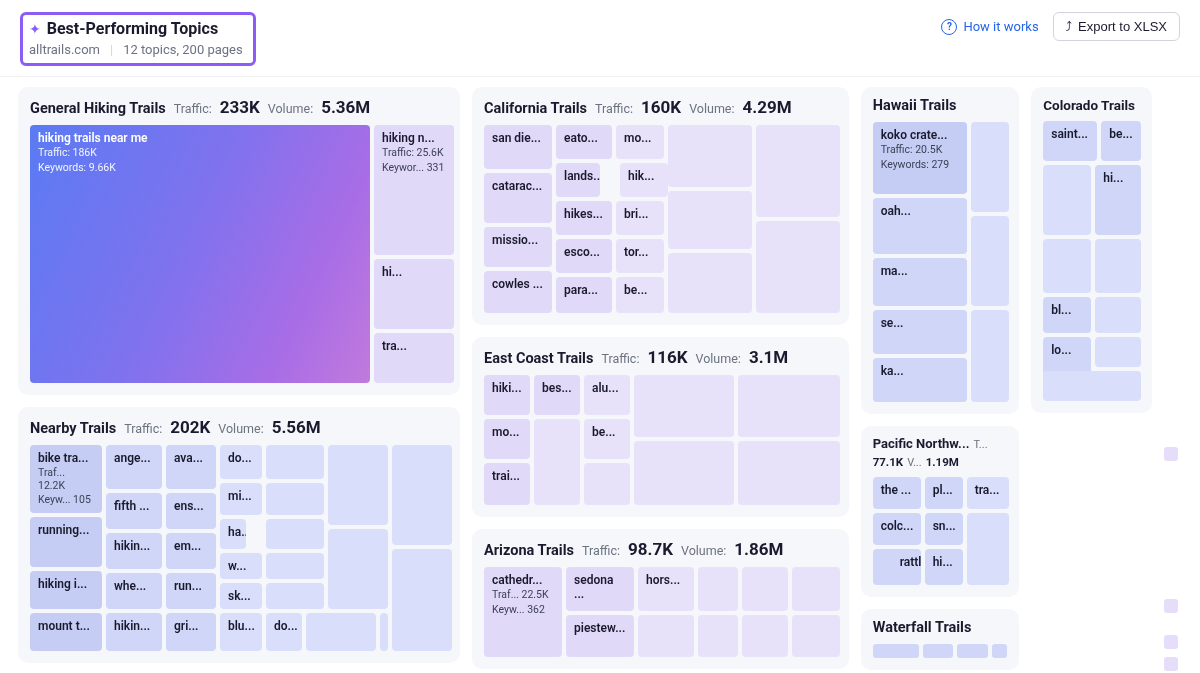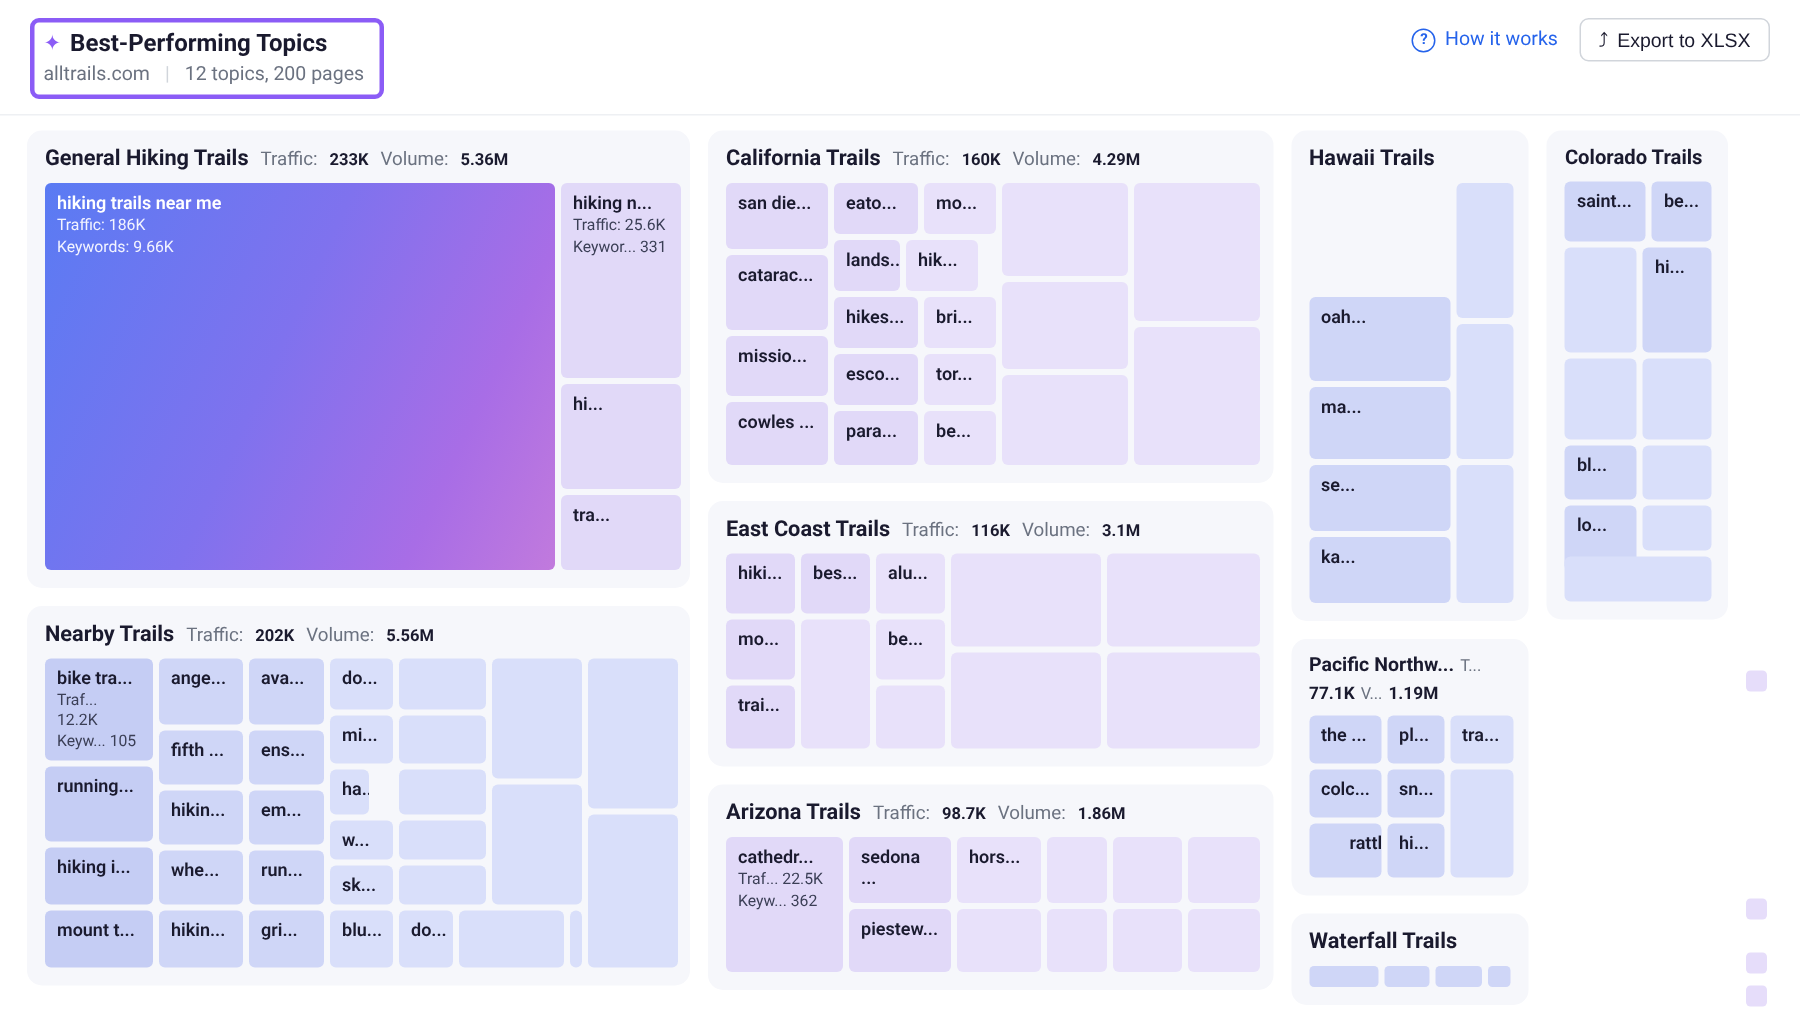--- a/index.html
+++ b/index.html
@@ -57,21 +57,21 @@
   .extra-tile { width: 14px; height: 14px; background:#e6ddfa; border-radius:3px; }
 
   .panel {
     background: #f6f7fb;
     border-radius: 10px;
     padding: 10px 12px 12px 12px;
   }
   .panel-head { display: flex; align-items: baseline; flex-wrap: wrap; gap: 8px; margin-bottom: 8px; }
   .panel-title { font-size: 14.5px; font-weight: 700; color: #1a1a2e; }
   .stat-label { font-size: 12.5px; color: #6b7280; }
-  .stat-value { font-size: 11px; font-weight: 700; color: #1a1a2e; }
+  .stat-value { font-size: 17px; font-weight: 700; color: #1a1a2e; }
 
   .treemap { position: relative; width: 100%; }
   .tile {
     position: absolute;
     background: #cfd6f7;
     border-radius: 4px;
     padding: 6px 8px;
     overflow: hidden;
     font-size: 12px;
     font-weight: 600;
@@ -220,21 +220,21 @@
         <div class="tile lav" style="left:0;top:0;width:68px;height:44px;"><span>san die...</span></div>
         <div class="tile lav" style="left:0;top:48px;width:68px;height:50px;"><span>catarac...</span></div>
         <div class="tile lav" style="left:0;top:102px;width:68px;height:40px;"><span>missio...</span></div>
         <div class="tile lav" style="left:0;top:146px;width:68px;height:42px;"><span>cowles ...</span></div>
         <div class="tile lav" style="left:72px;top:0;width:56px;height:34px;"><span>eato...</span></div>
         <div class="tile lav" style="left:72px;top:38px;width:44px;height:34px;"><span>lands...</span></div>
         <div class="tile lav" style="left:72px;top:76px;width:56px;height:34px;"><span>hikes...</span></div>
         <div class="tile lav" style="left:72px;top:114px;width:56px;height:34px;"><span>esco...</span></div>
         <div class="tile lav" style="left:72px;top:152px;width:56px;height:36px;"><span>para...</span></div>
         <div class="tile lav2" style="left:132px;top:0;width:48px;height:34px;"><span>mo...</span></div>
-        <div class="tile lav2" style="left:120px;top:38px;width:48px;height:34px;"><span>hik...</span></div>
+        <div class="tile lav2" style="left:136px;top:38px;width:48px;height:34px;"><span>hik...</span></div>
         <div class="tile lav2" style="left:132px;top:76px;width:48px;height:34px;"><span>bri...</span></div>
         <div class="tile lav2" style="left:132px;top:114px;width:48px;height:34px;"><span>tor...</span></div>
         <div class="tile lav2" style="left:132px;top:152px;width:48px;height:36px;"><span>be...</span></div>
         <div class="tile lav2" style="left:184px;top:0;width:84px;height:62px;"></div>
         <div class="tile lav2" style="left:184px;top:66px;width:84px;height:58px;"></div>
         <div class="tile lav2" style="left:184px;top:128px;width:84px;height:60px;"></div>
         <div class="tile lav2" style="left:272px;top:0;width:84px;height:92px;"></div>
         <div class="tile lav2" style="left:272px;top:96px;width:84px;height:92px;"></div>
       </div>
     </div>
@@ -291,20 +291,25 @@
     </div>
   </div>
 
   <div class="col col3">
 
     <div class="panel">
       <div class="panel-head">
         <span class="panel-title">Hawaii Trails</span>
       </div>
       <div class="treemap" style="height:280px;">
+        <div class="tile blue3" style="left:0;top:0;width:94px;height:72px;">
+          <div>koko crate...</div>
+          <div class="sub">Traffic: 20.5K</div>
+          <div class="sub">Keywords: 279</div>
+        </div>
         <div class="tile blue" style="left:0;top:136px;width:94px;height:48px;"><span>ma...</span></div>
         <div class="tile blue" style="left:0;top:76px;width:94px;height:56px;"><span>oah...</span></div>
         <div class="tile blue" style="left:0;top:188px;width:94px;height:44px;"><span>se...</span></div>
         <div class="tile blue" style="left:0;top:236px;width:94px;height:44px;"><span>ka...</span></div>
         <div class="tile blue2" style="left:98px;top:0;width:38px;height:90px;"></div>
         <div class="tile blue2" style="left:98px;top:94px;width:38px;height:90px;"></div>
         <div class="tile blue2" style="left:98px;top:188px;width:38px;height:92px;"></div>
       </div>
     </div>
 

